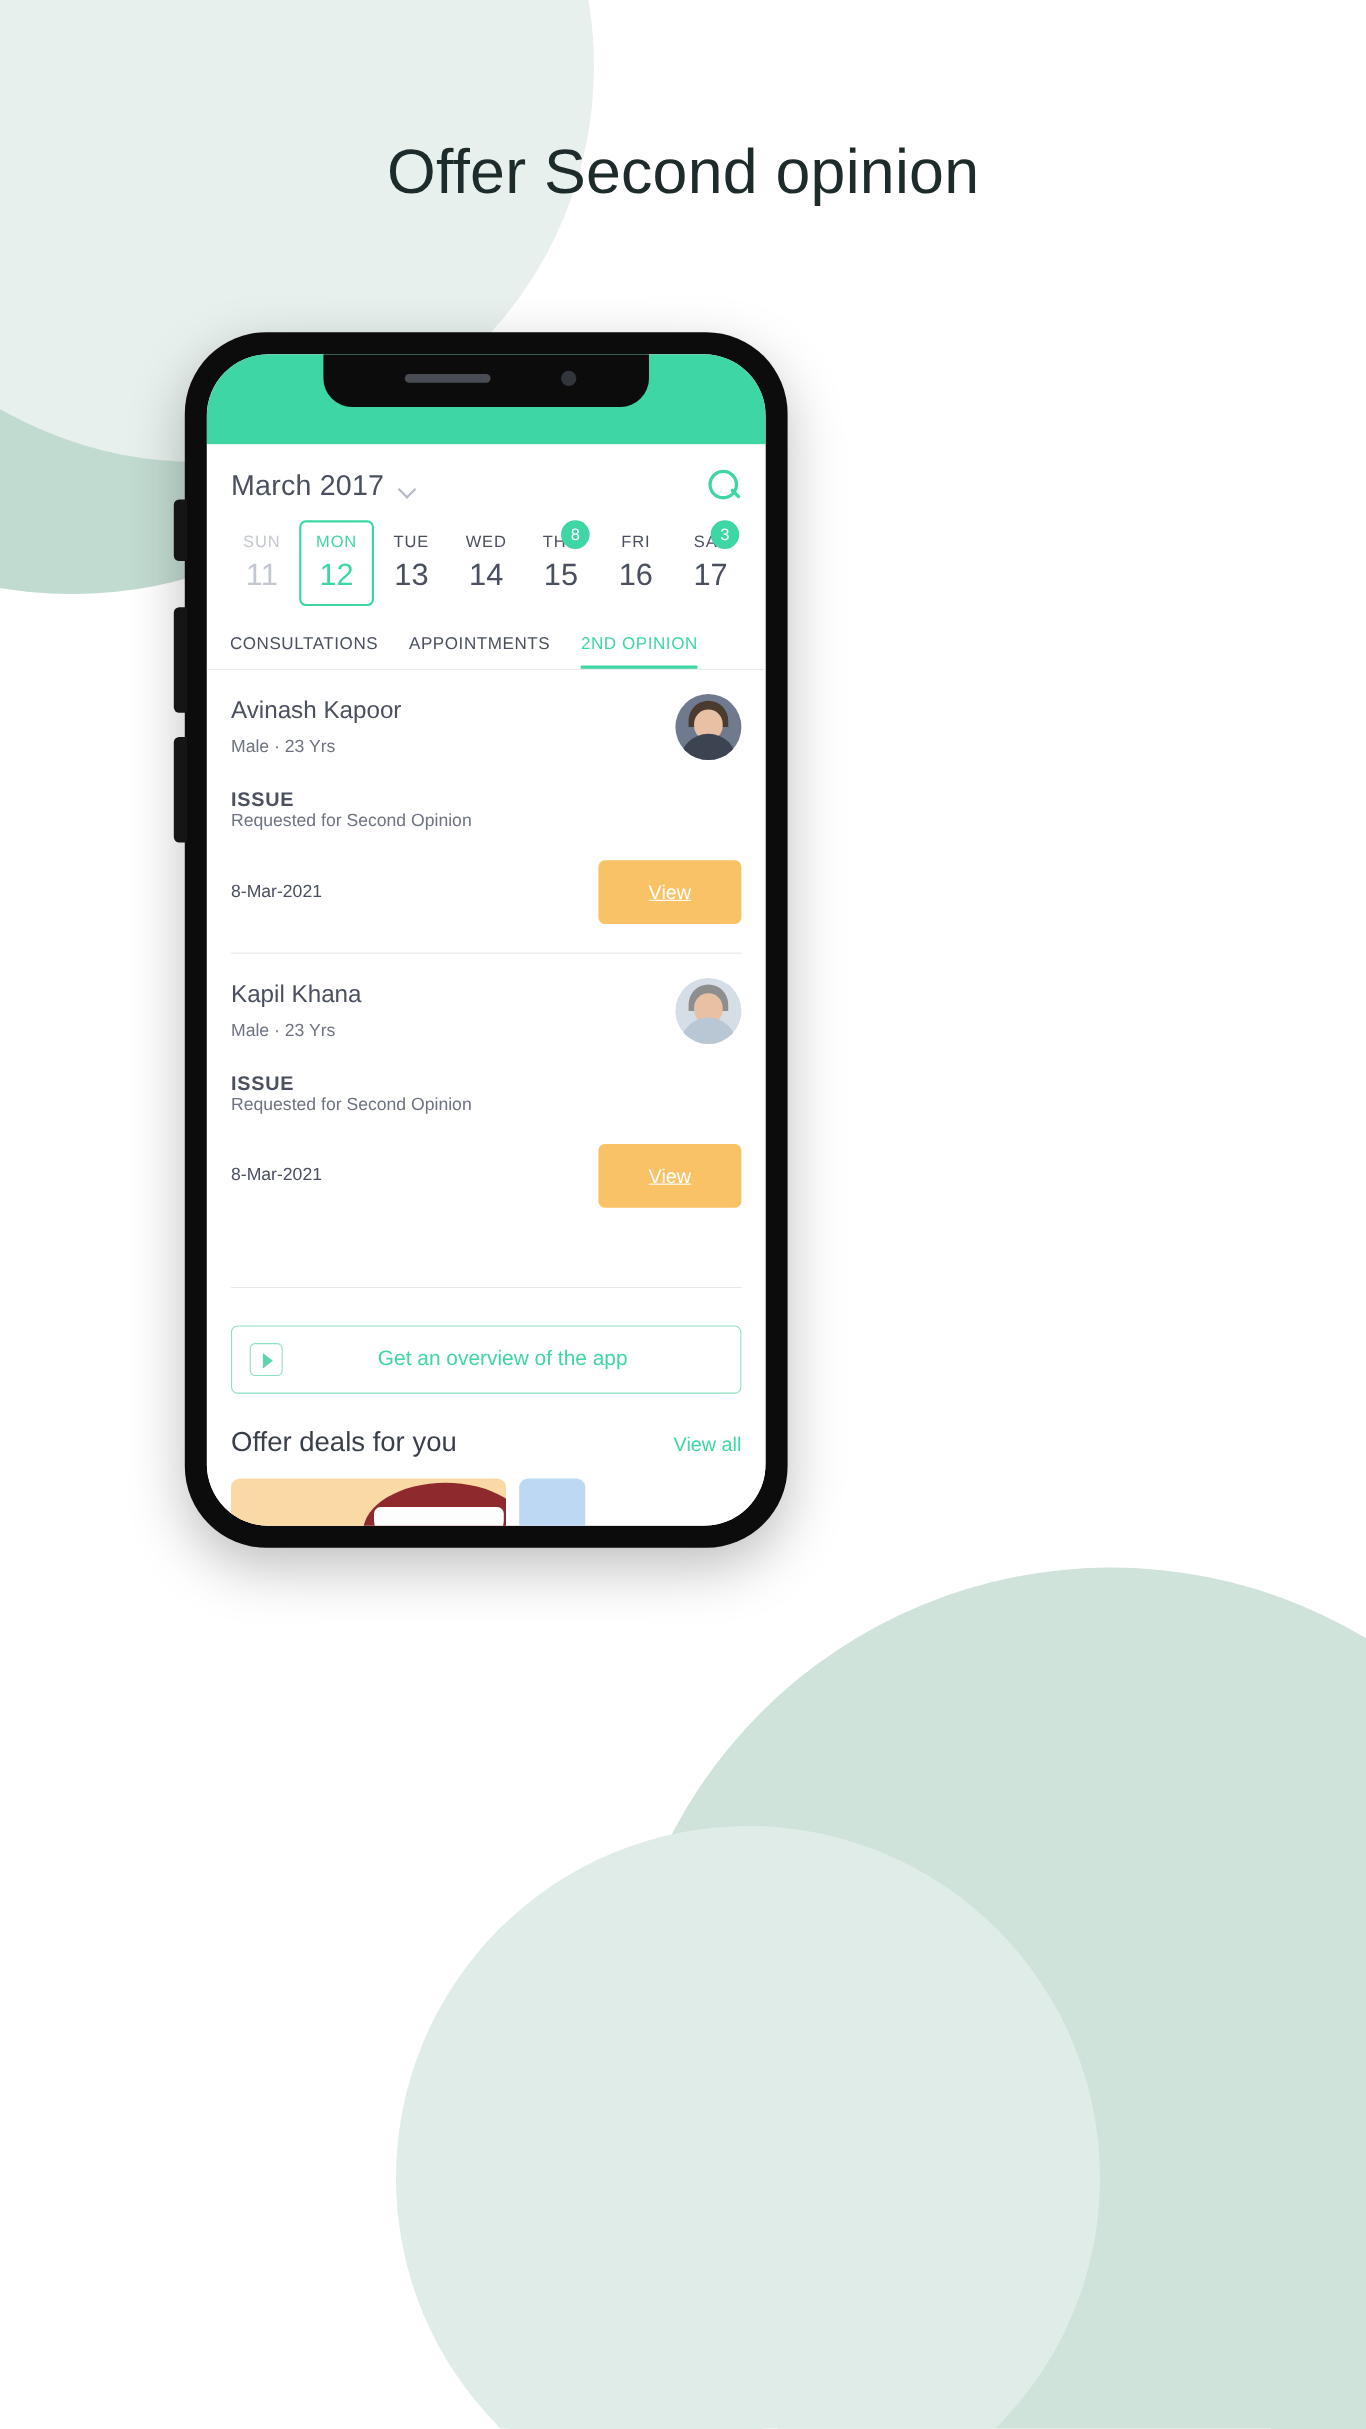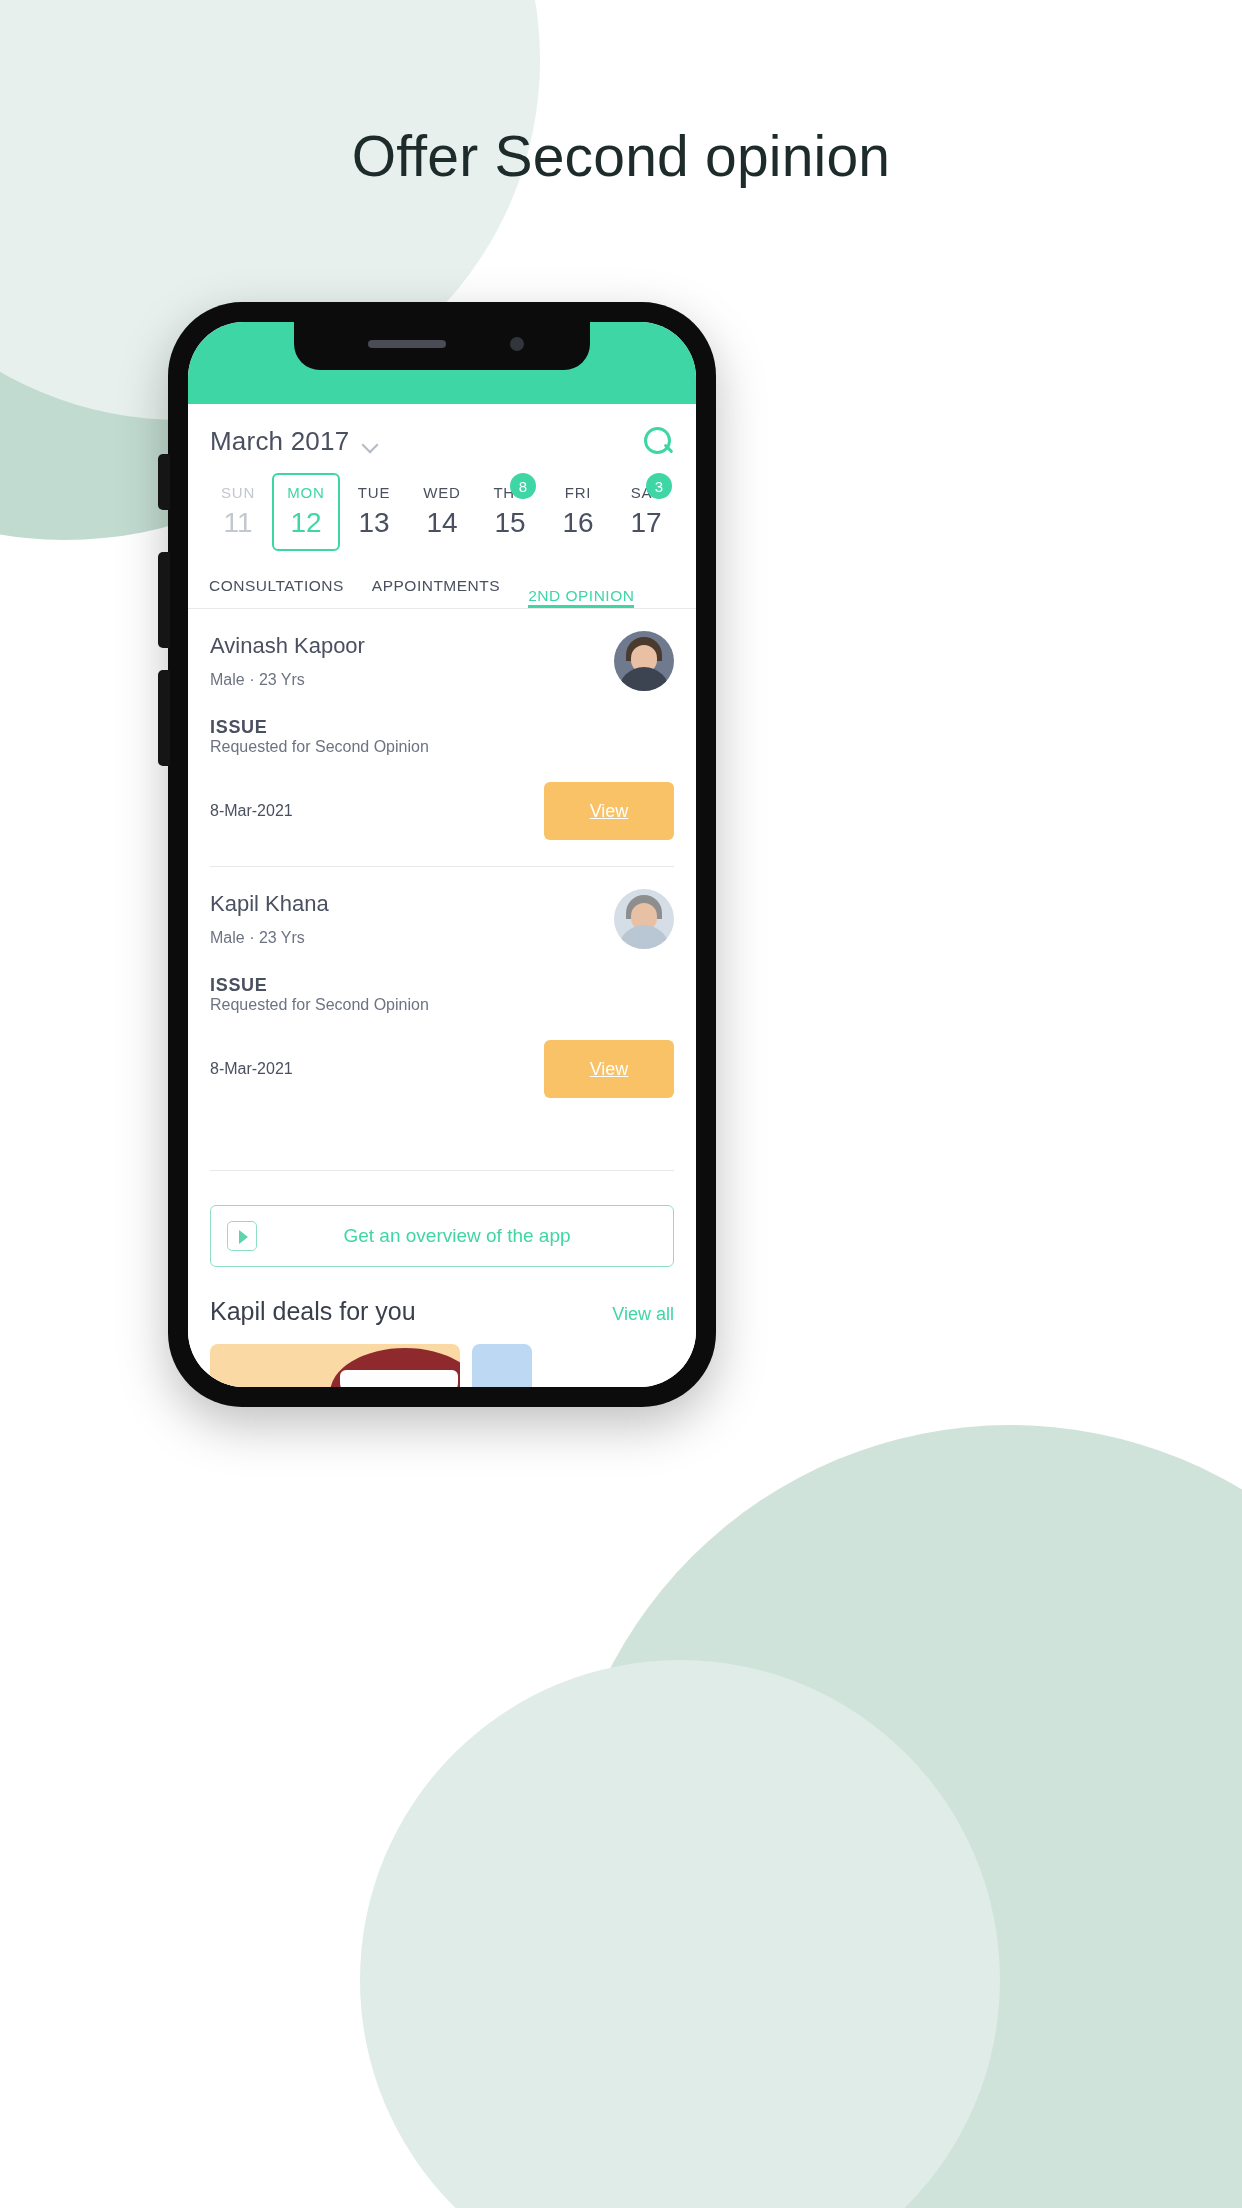--- a/index.html
+++ b/index.html
@@ -100,21 +100,21 @@
     min-width: 26px; height: 26px; border-radius:50%;
     background:#3fd6a6; color:#fff; font-size:15px;
     display:flex; align-items:center; justify-content:center;
   }
 
   
   .tabs { display:flex; align-items:flex-end; border-bottom:1px solid #e8e8ea; margin-top:6px; }
   .tab { padding: 14px 0 13px 0; font-size: 15.5px; color:#4a5060; letter-spacing:.5px; white-space:nowrap; }
   .tab.t1 { margin-left: 21px; }
   .tab.t2 { margin-left: 28px; }
-  .tab.t3 { margin-left: 28px; margin-right:21px; color:#3fd6a6; border-bottom:3px solid #3fd6a6; padding-bottom:0; }
+  .tab.t3 { margin-left: 28px; margin-right:21px; color:#3fd6a6; border-bottom:3px solid #3fd6a6; padding-bottom:10px; }
 
   
   .card { padding: 24px 22px 0 22px; position:relative; }
   .card .name { font-size: 22px; font-weight: normal; color:#4a5060; }
   .card .meta { font-size: 16px; color:#6d7382; margin-top: 12px; }
   .card .issue-label { font-size: 18px; font-weight: bold; color:#4a5060; letter-spacing:.7px; margin-top: 28px; }
   .card .issue-text { font-size: 16px; color:#6d7382; margin-top: 0; }
   .card .footer { display:flex; align-items:center; margin-top: 26px; }
   .card .date { font-size: 16px; color:#4a5060; }
   .view-btn {
@@ -280,21 +280,21 @@
         </div>
 
         <div class="divider" style="margin-top:72px"></div>
 
         <div class="overview">
           <div class="play-box"></div>
           <div class="ov-label">Get an overview of the app</div>
         </div>
 
         <div class="deals-hdr">
-          <div class="t">Kapil deals for you</div>
+          <div class="t">Offer deals for you</div>
           <div class="all">View all</div>
         </div>
 
         <div class="deals-row">
           <div class="deal">
             <div class="mouth"></div>
             <div class="teeth"></div>
           </div>
           <div class="deal deal2"></div>
         </div>

